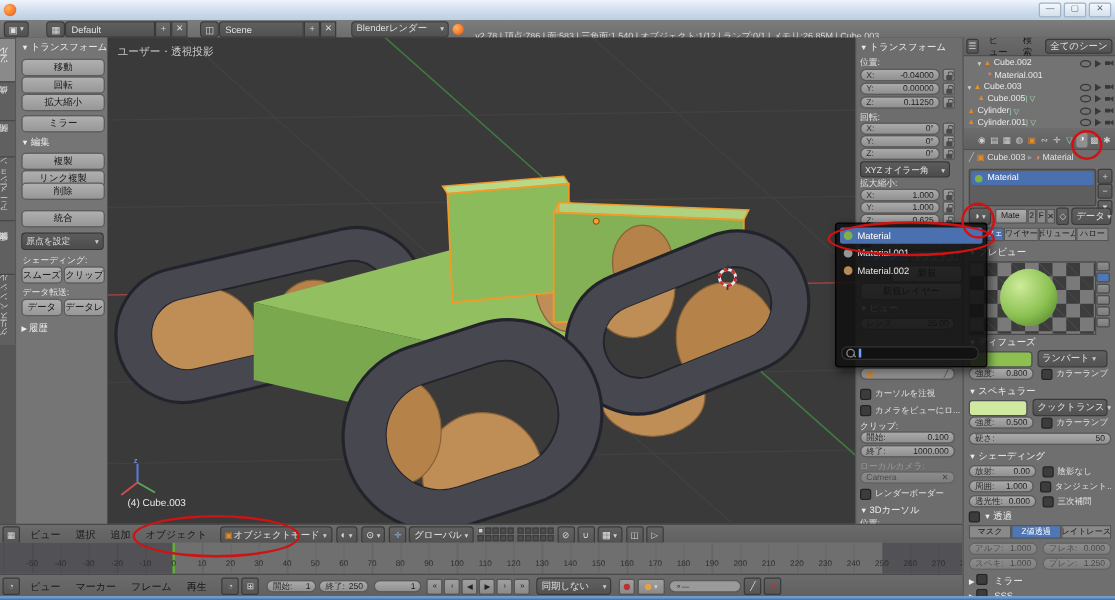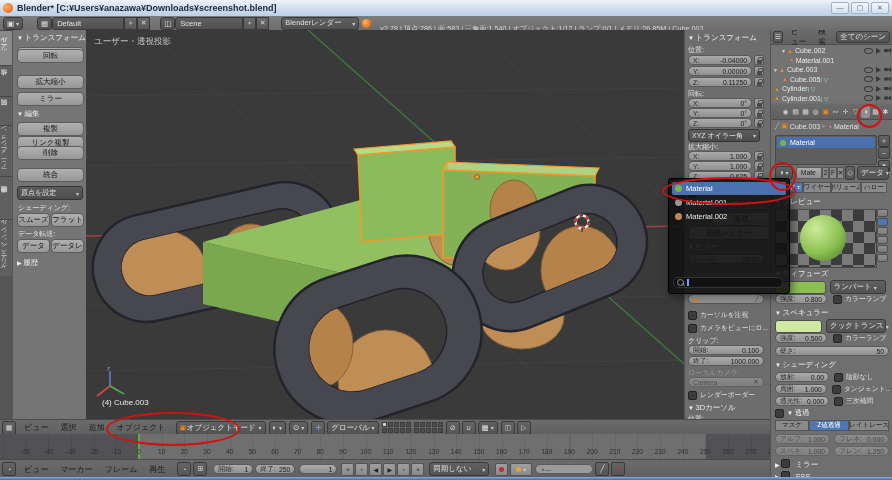--- a/index.html
+++ b/index.html
@@ -147,21 +147,20 @@
   #taskstrip{position:absolute;left:0;top:477px;width:892px;height:3px;
     background:linear-gradient(#7fb0e8,#3e6ea8);z-index:80;}
 </style>
 </head>
 <body>
 
 <div id="app">
 
   <div id="titlebar">
     <span id="blender-app-icon"></span>
-    <span>Blender* [C:¥Users¥anazawa¥Downloads¥screenshot.blend]</span>
     <span style="flex:1"></span>
     <span class="winbtn">—</span>
     <span class="winbtn">▢</span>
     <span class="winbtn">✕</span>
     <span style="width:3px"></span>
   </div>
 
   <div id="infobar">
     <span class="hbtn" style="margin-left:3px">▣<span class="caret">▾</span></span>
     <span style="width:14px"></span>
@@ -188,35 +187,35 @@
       <div class="tstab" style="height: 30px;">作成</div>
       <div class="tstab" style="height: 28px;">関係</div>
       <div class="tstab" style="height: 50px;">アニメーション</div>
       <div class="tstab" style="height: 42px;">物理演算</div>
       <div class="tstab" style="height: 56px;">グリースペンシル</div>
     </div>
 
   <div id="toolshelf">
     <div class="phdr tri-d abs" style="left:4px;top:3px">トランスフォーム</div>
     <div class="tsbtn" style="top:17px">移動</div>
-    <div class="tsbtn" style="top:19px">回転</div>
+    <div class="tsbtn" style="top:31px">回転</div>
     <div class="tsbtn" style="top:45px">拡大縮小</div>
     <div class="tsbtn" style="top:62px">ミラー</div>
     <div class="phdr tri-d abs" style="left:4px;top:79px">編集</div>
     <div class="tsbtn" style="top:92px">複製</div>
     <div class="tsbtn" style="top:106px">リンク複製</div>
     <div class="tsbtn" style="top:116px">削除</div>
     <div class="tsbtn" style="top:138px">統合</div>
     <div class="ddbtn abs" style="left:4px;top:156px;width:58px;height:12px">
         <span>原点を設定</span>
         <span class="caret">▾</span>
       </div>
     <div class="tslabel" style="top:173px">シェーディング:</div>
     <div class="tsbtn" style="top:183px;width:31px">スムーズ</div>
-    <div class="tsbtn" style="top:183px;left:38px;width:31px">フラット</div>
+    <div class="tsbtn" style="top:183px;left:38px;width:31px">クリップ</div>
     <div class="tslabel" style="top:199px">データ転送:</div>
     <div class="tsbtn" style="top:209px;width:31px">データ</div>
     <div class="tsbtn" style="top:209px;left:38px;width:31px">データレ</div>
     <div class="phdr tri-r abs" style="left:4px;top:228px">履歴</div>
 
   </div>
 
   <div id="viewport">
     <svg width="598" height="389" viewBox="0 0 598 389" style="position:absolute;left:0;top:0">
 

